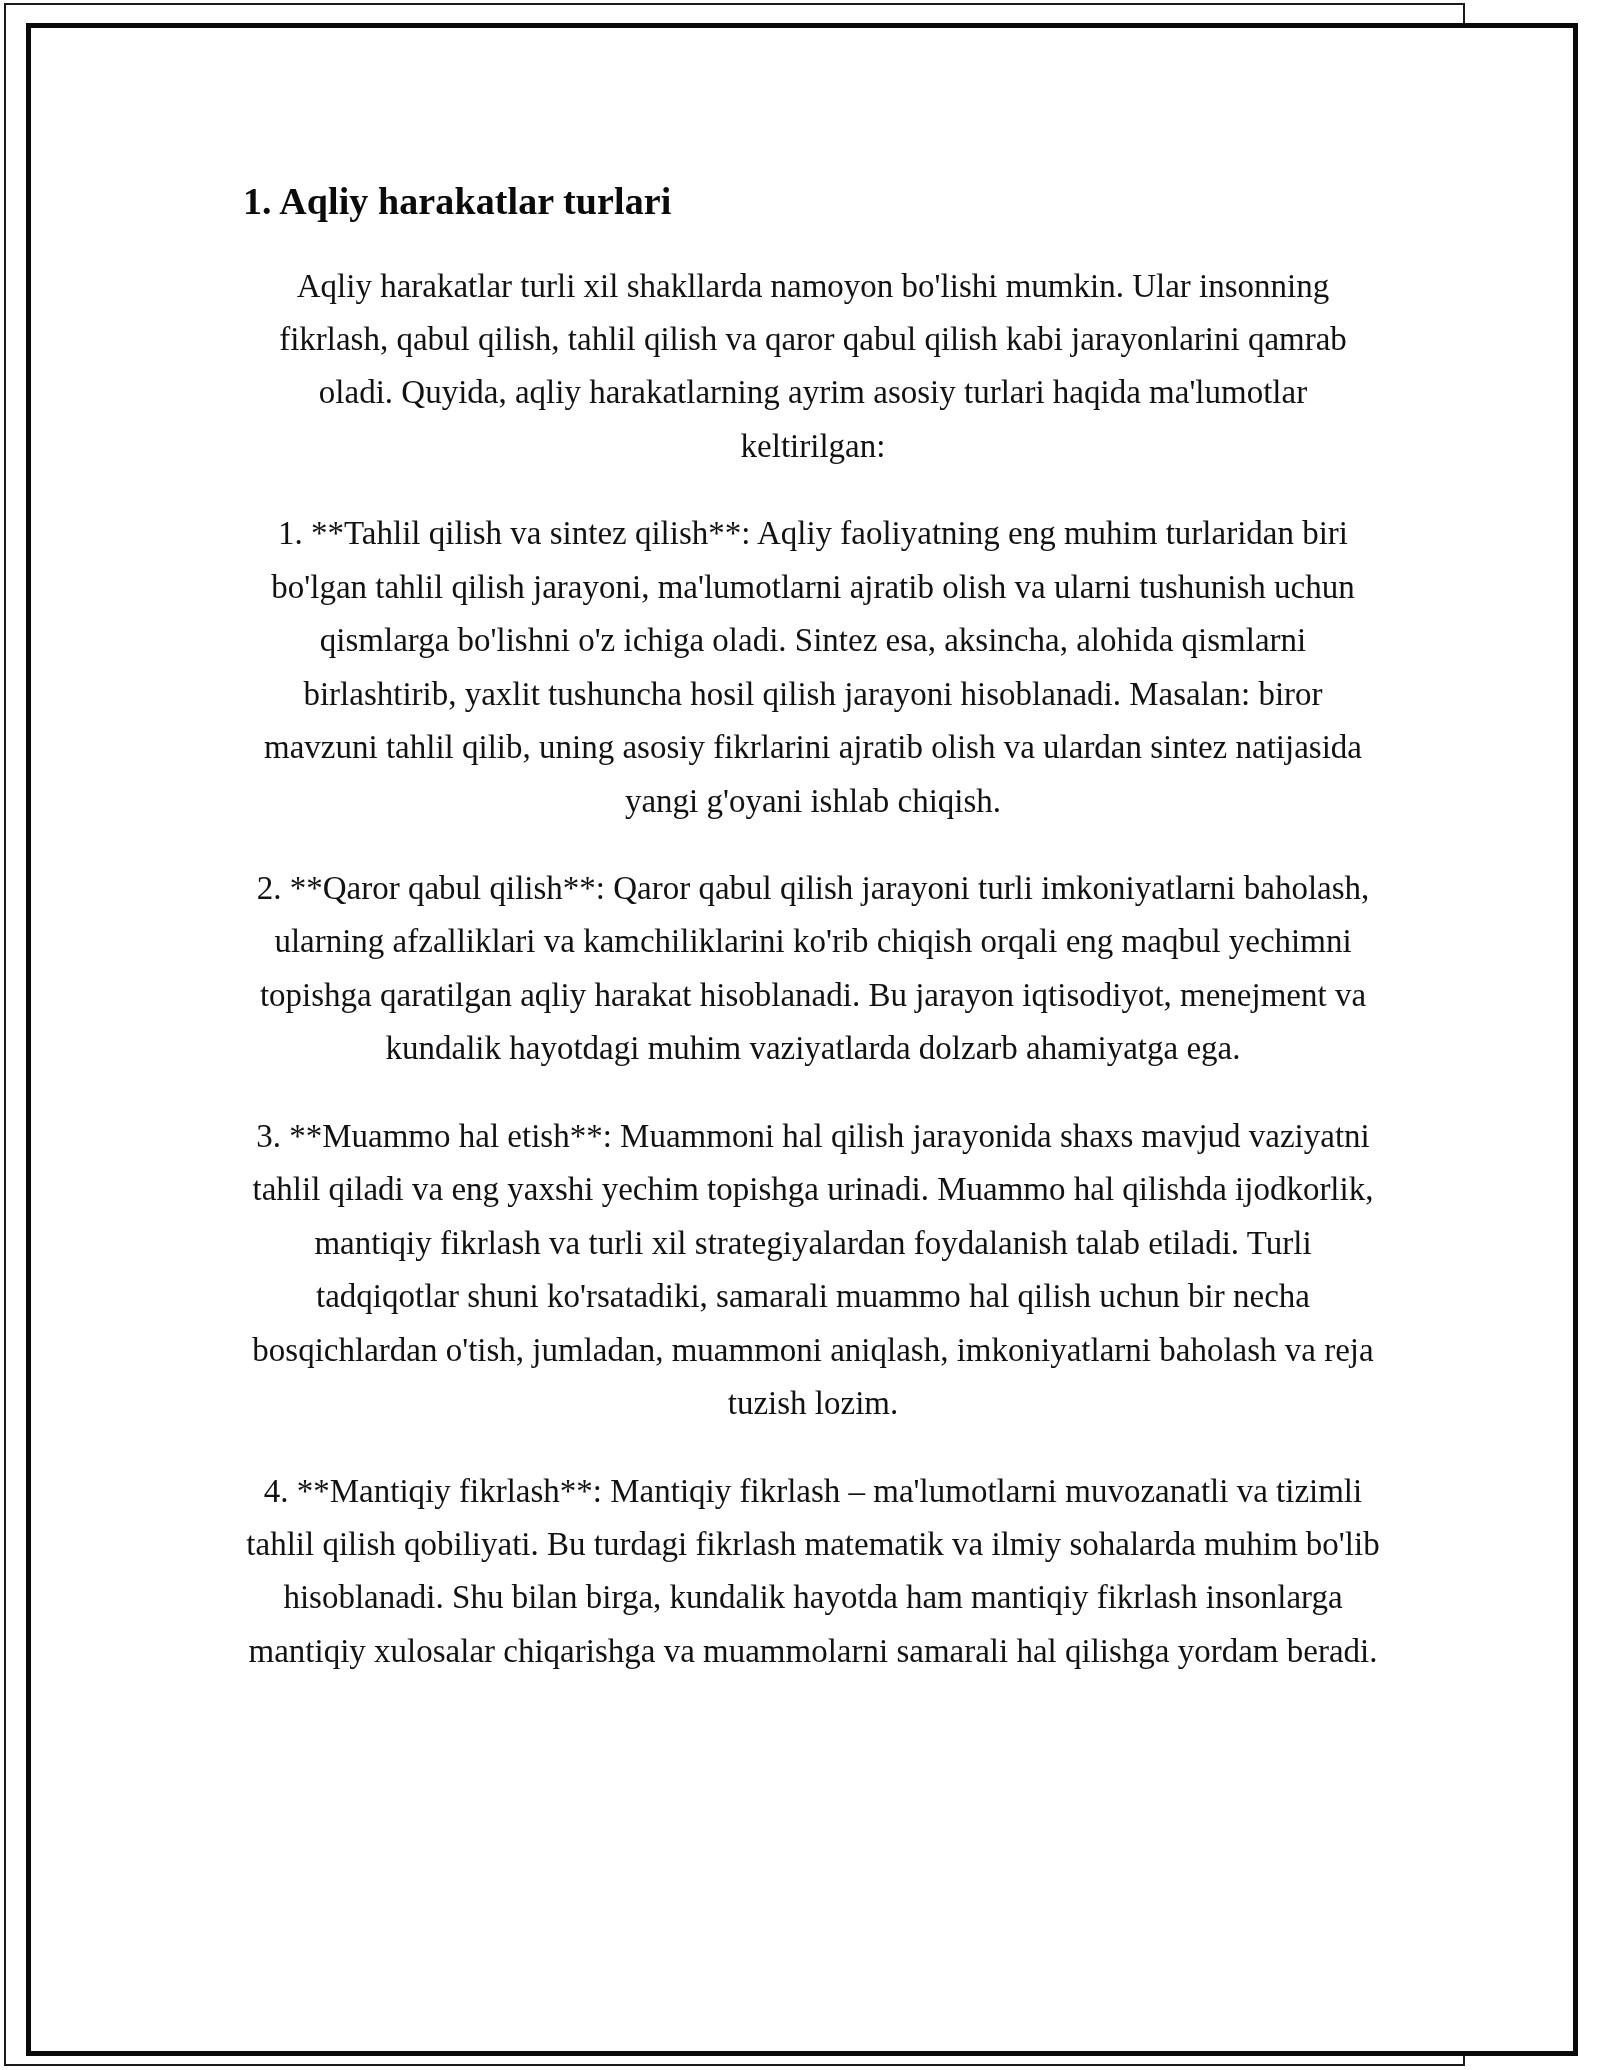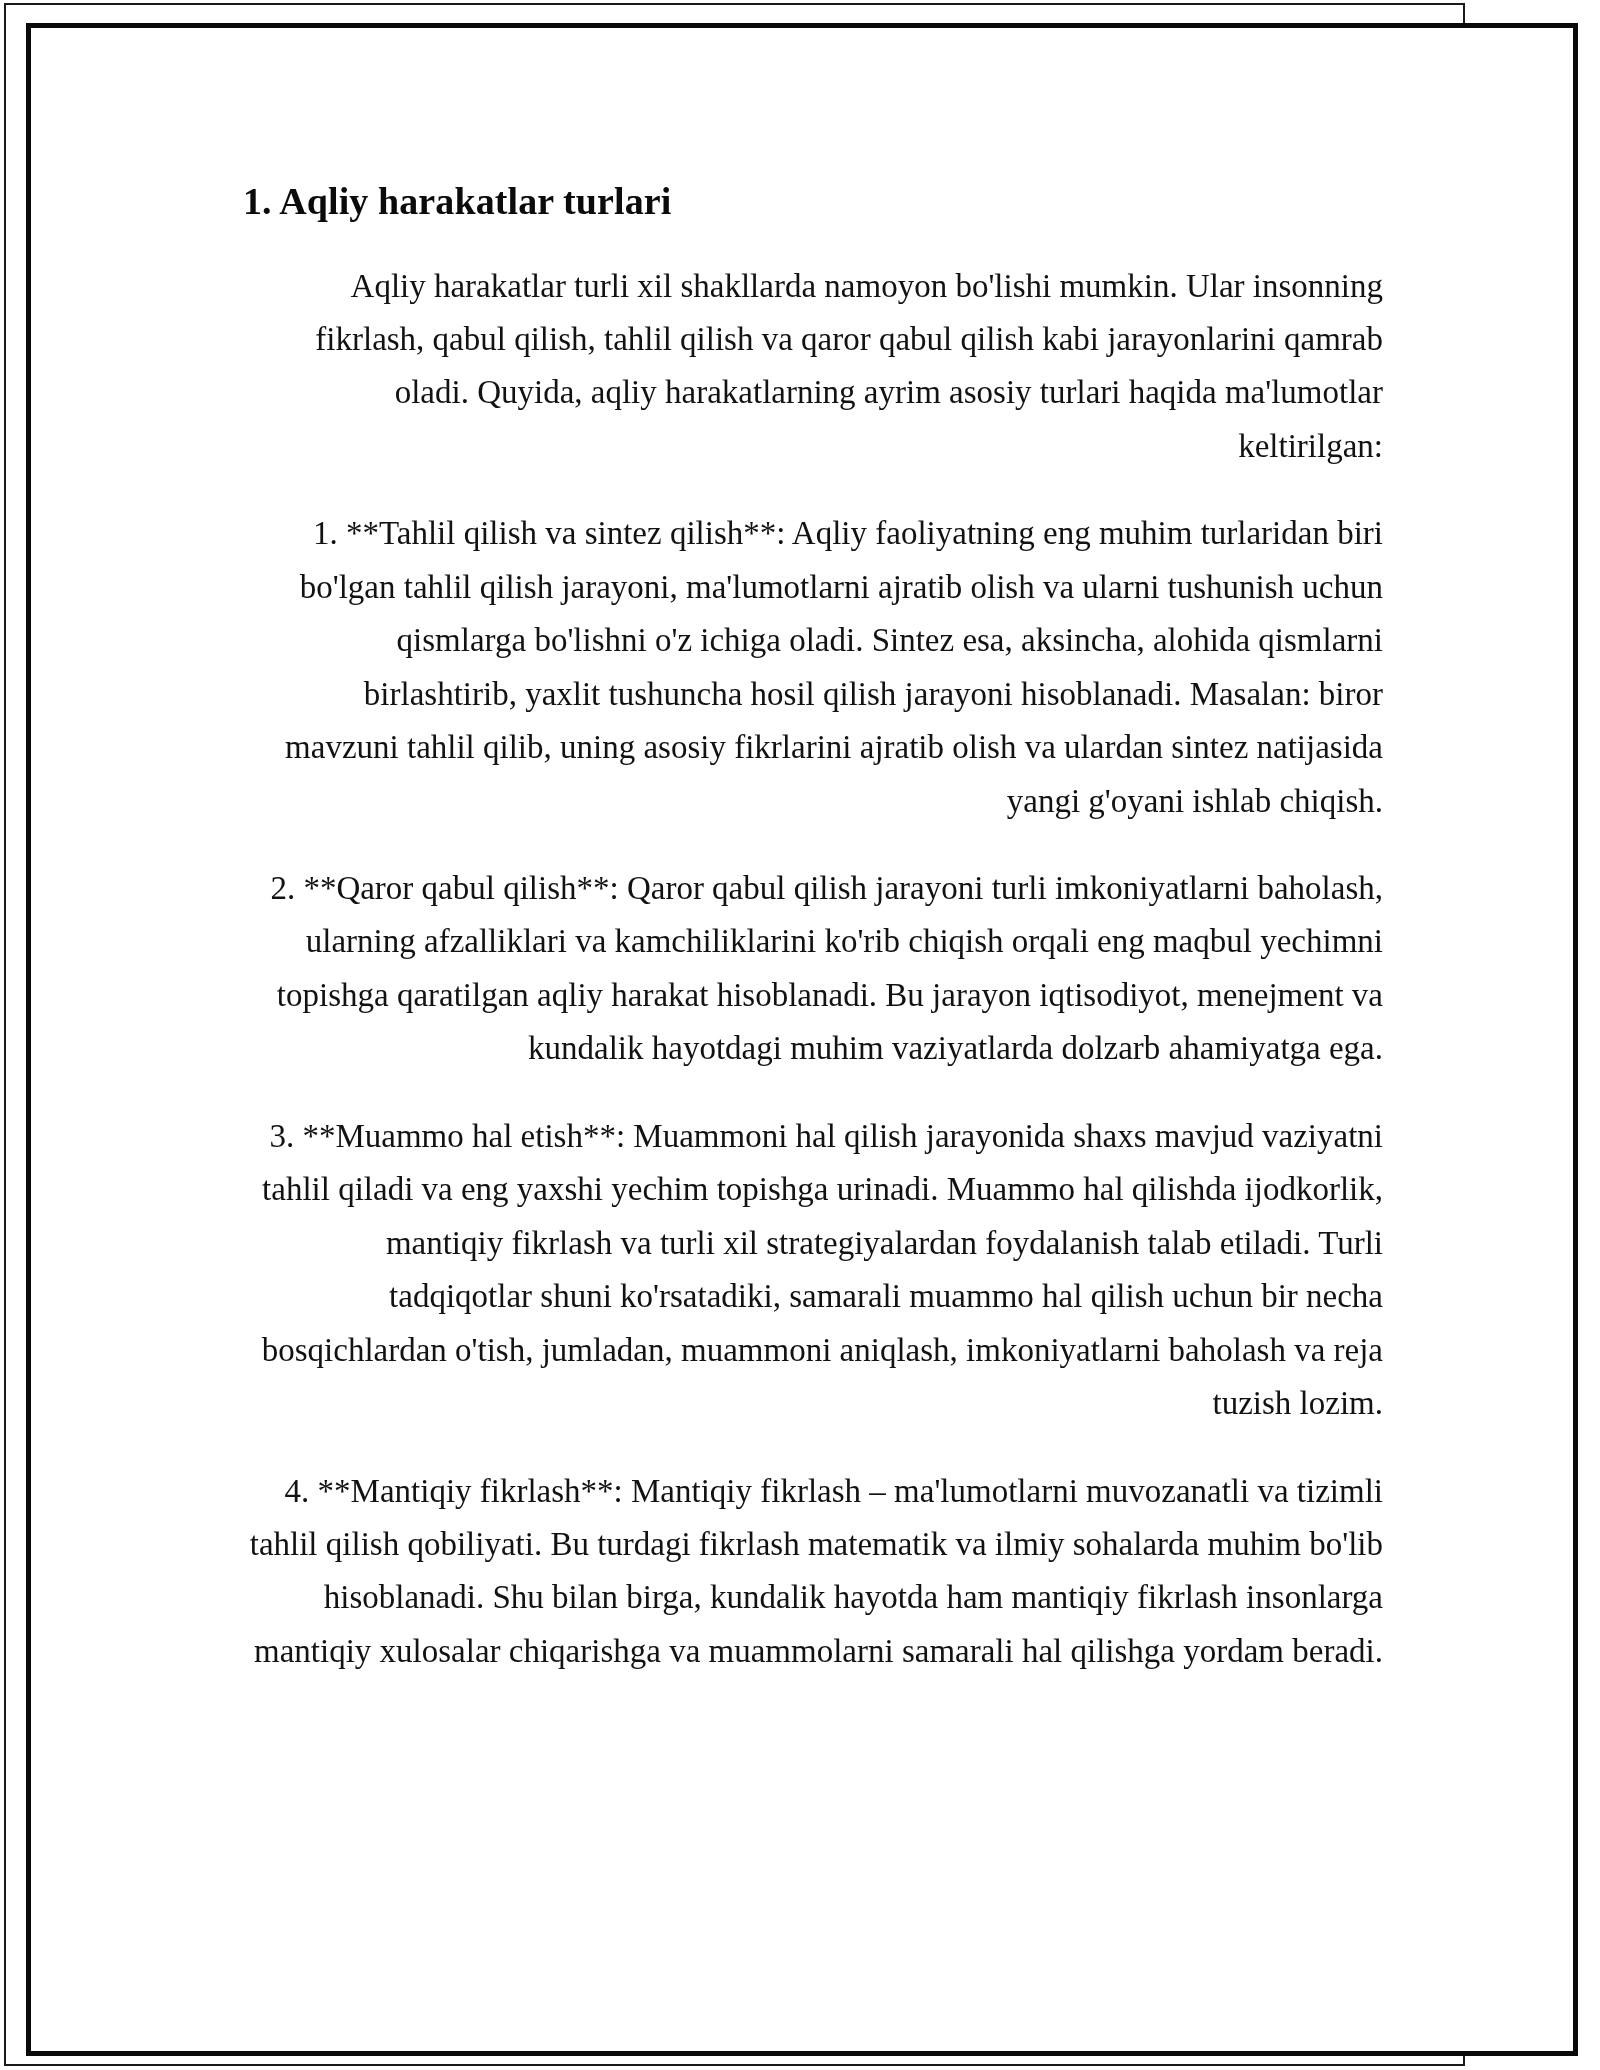--- a/index.html
+++ b/index.html
@@ -55,21 +55,21 @@
     color: #0b0b0b;
     margin: 0 0 34px 0;
     letter-spacing: 0.1px;
   }
 
   .doc-paragraph {
     font-size: 33px;
     line-height: 1.62;
     color: #121212;
     margin: 0 0 34px 0;
-    text-align: right;
+    text-align: center;
     max-width: 1140px;
     white-space: pre-wrap;
   }
   .doc-paragraph:last-child {
     margin-bottom: 0;
   }
 </style>
 </head>
 <body>
 

